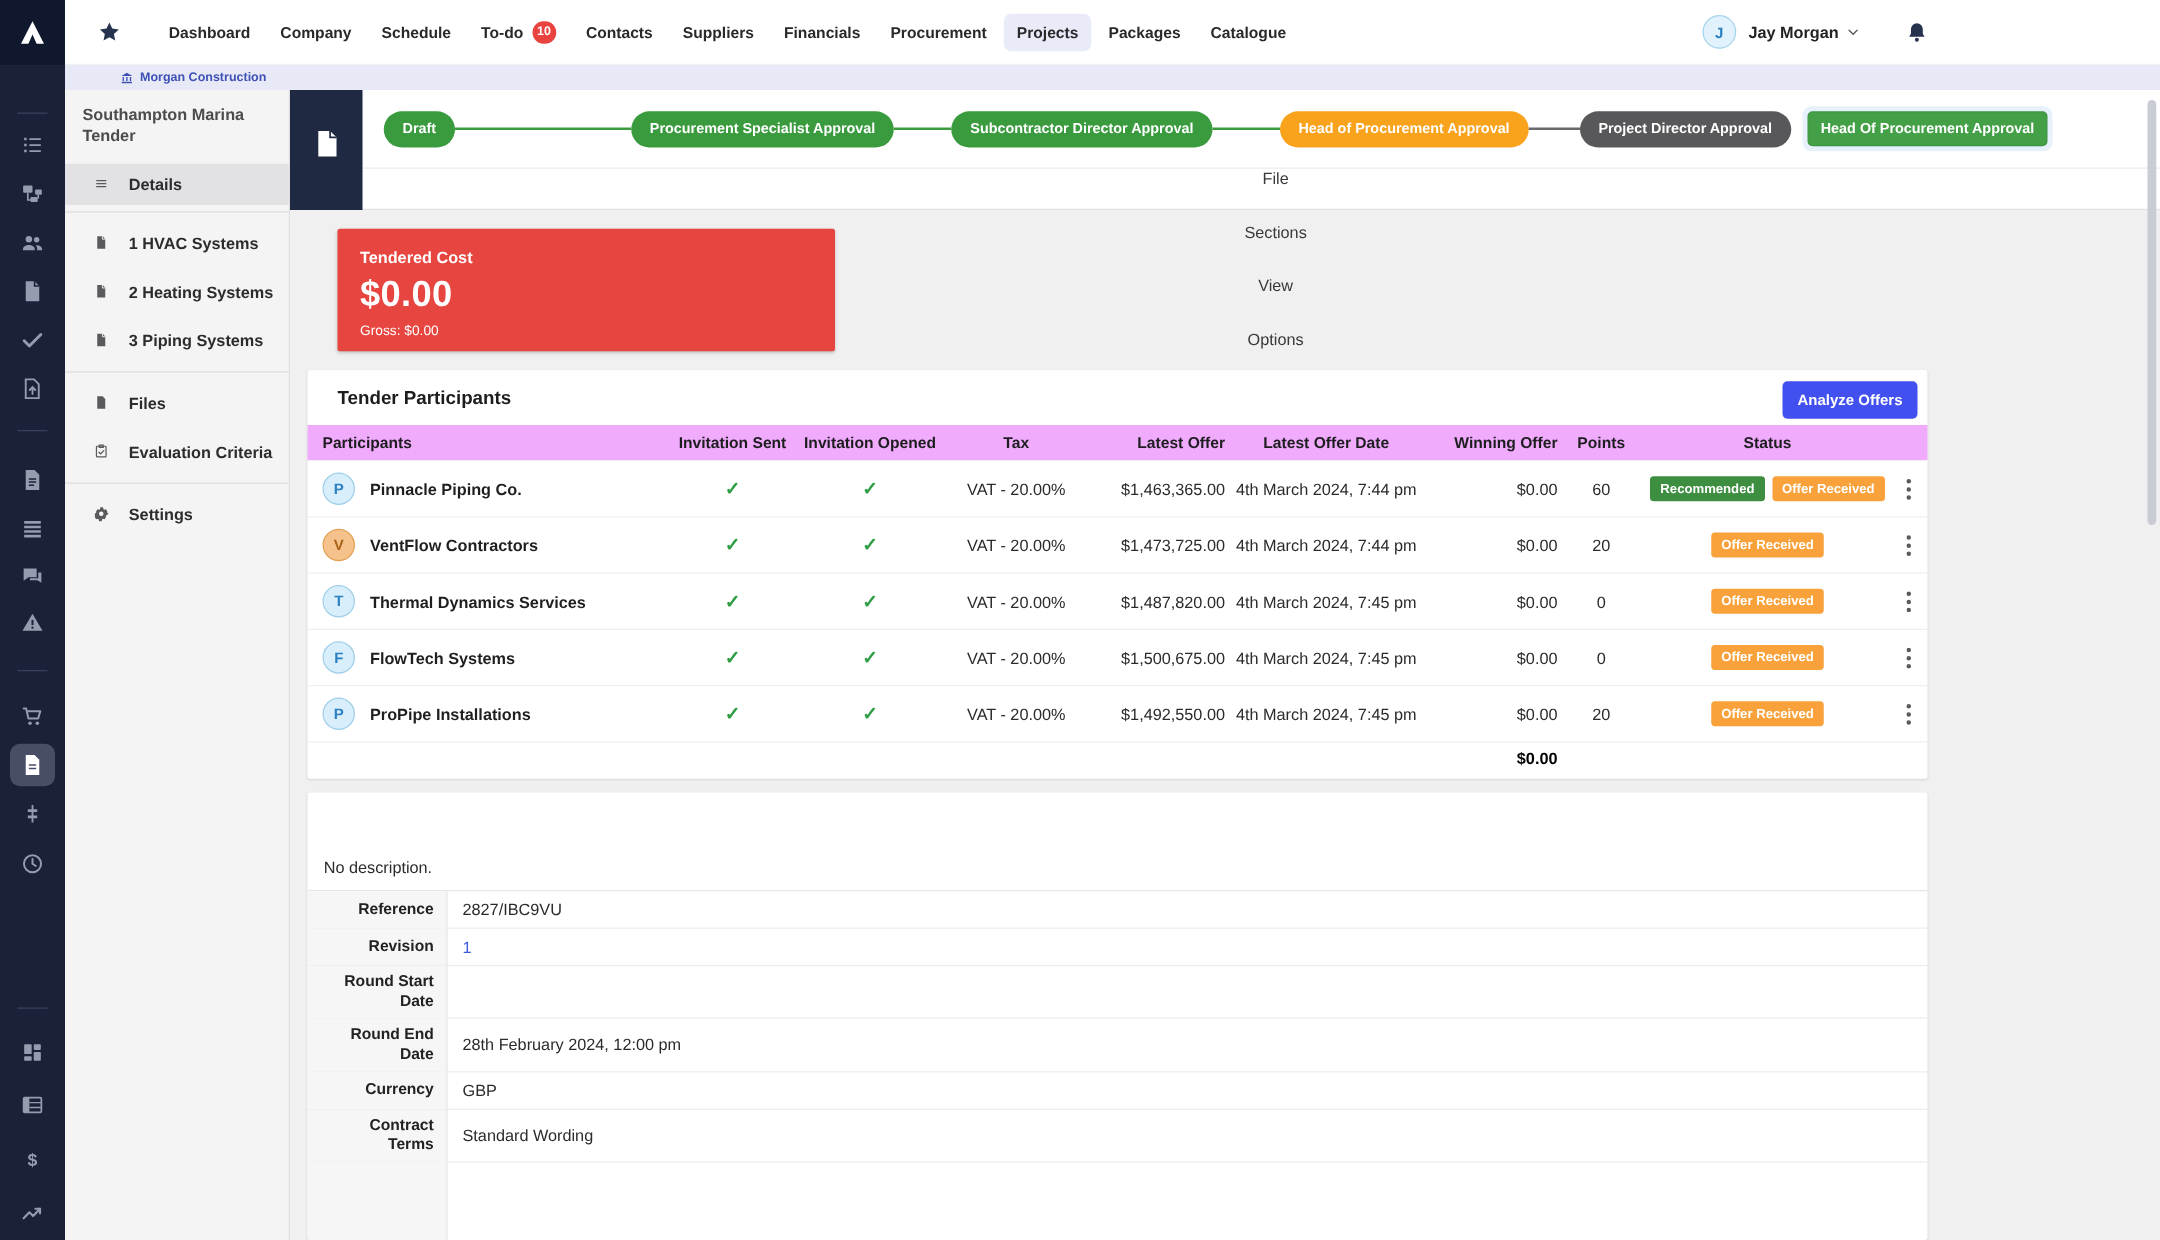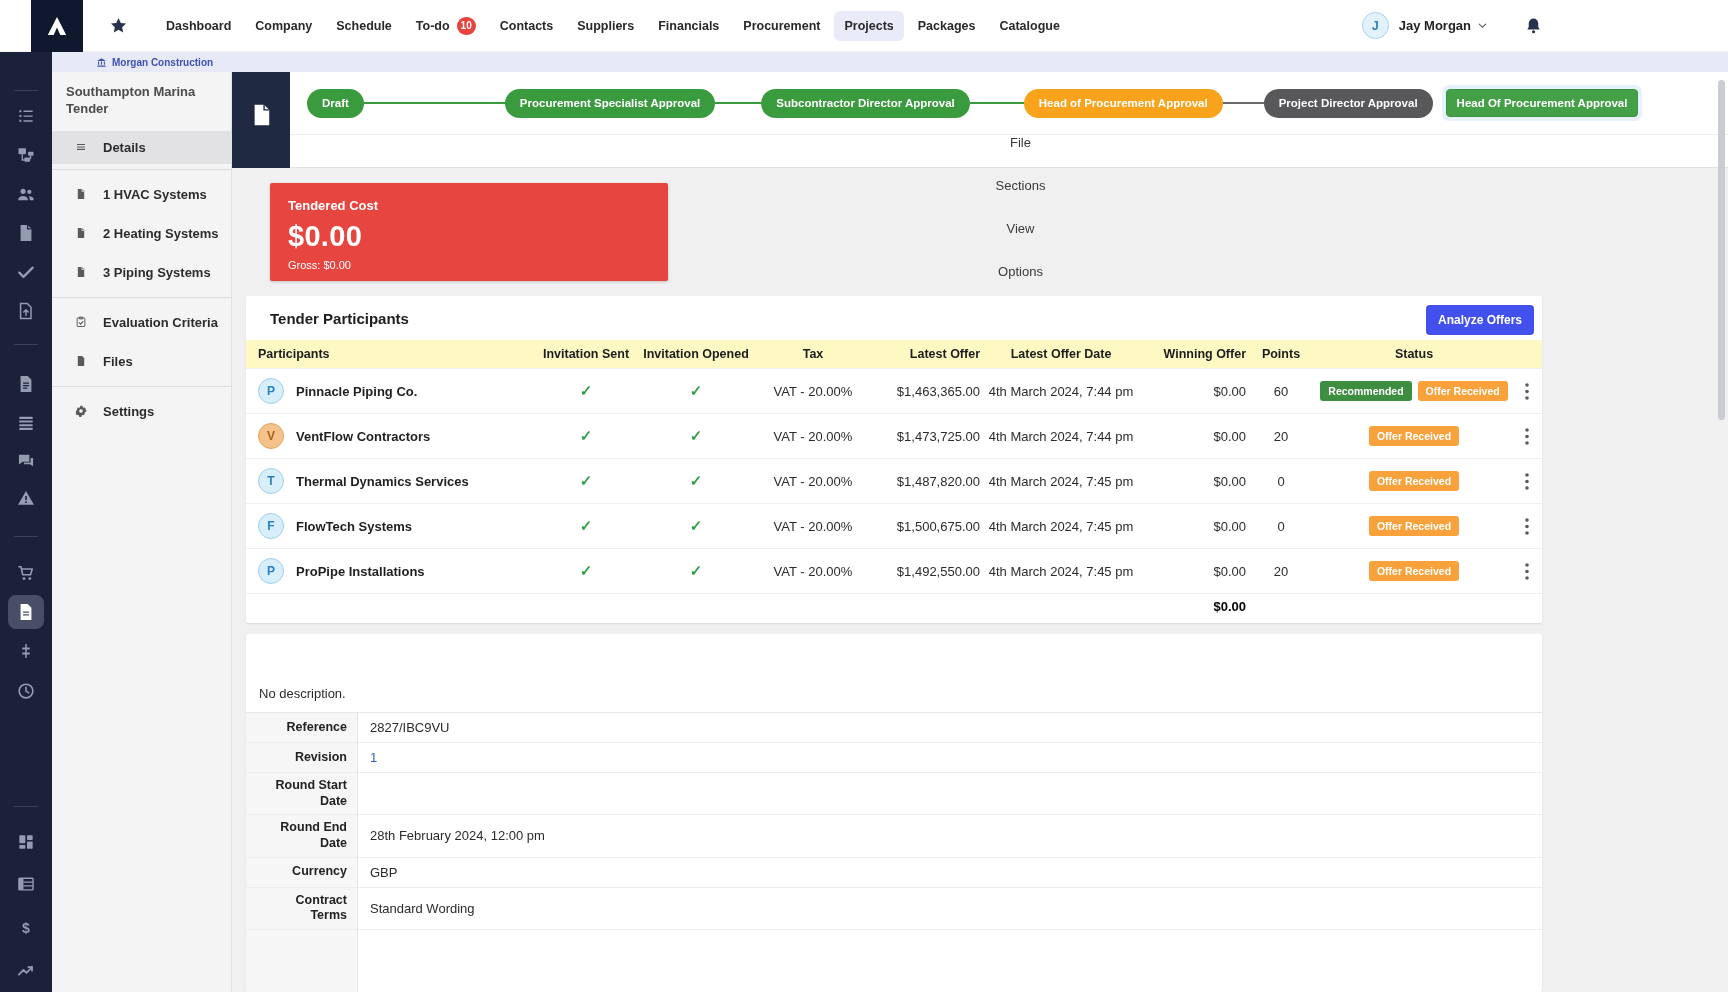--- a/index.html
+++ b/index.html
@@ -2,21 +2,21 @@
 <html><head>
 <meta charset="utf-8">
 <style>
   * { box-sizing: border-box; margin: 0; padding: 0; }
   html,body { width:1728px; height:992px; }
   body { font-family:"Liberation Sans", sans-serif; background:#f0f0f1; overflow:hidden; }
   .screen { position:relative; width:1728px; height:992px; background:#f0f0f1; }
 
   
   .topbar { position:absolute; left:0; top:0; width:1728px; height:52px; background:#fff;
-            display:flex; align-items:center; border-bottom:1px solid #f1f1f3; z-index:30; padding-right:185px;padding-left:31px;}
+            display:flex; align-items:center; border-bottom:1px solid #f1f1f3; z-index:30; padding-right:185px;}
   .logo { width:52px; height:52px; background:#10182d; display:flex; align-items:center; justify-content:center; flex:none; }
   .star-wrap { margin:0 10px 0 26px; display:flex; }
   .nav { display:flex; align-items:center; gap:4px; margin-left:18px; }
   .nav-item { font-size:12.5px; font-weight:700; color:#29292b; padding:8px 10px; border-radius:6px;
               display:flex; align-items:center; gap:7px; white-space:nowrap; cursor:default;}
   .nav-item.active { background:#e9ebf9; }
   .nav-badge { background:#e8433e; color:#fff; font-size:10px; font-weight:700; min-width:18px; height:18px;
                border-radius:9px; display:flex; align-items:center; justify-content:center; padding:0 4px; }
   .userwrap { margin-left:auto; display:flex; align-items:center; }
   .avatar { width:27px; height:27px; border-radius:50%; background:#e1f2fc; border:1px solid #a5d3ec;
@@ -69,21 +69,21 @@
 
   
   .panel { position:absolute; background:#fff; box-shadow:0 1px 2px rgba(0,0,0,.1); border-radius:2px; }
   #participantsPanel { left:14px; top:224px; width:1296px; height:327px; }
   #detailsPanel { left:14px; top:562px; width:1296px; bottom:0; display:flex; flex-direction:column; overflow:hidden;}
 
   .p-titlerow { height:44px; position:relative; display:flex; align-items:center; padding:1px 12px; }
   .p-title { font-size:15px; font-weight:700; color:#1d1d1f; padding-left:12px; }
   .analyze { position:absolute; right:8px; top:9px; background:#4150ef; color:#fff; font-size:12px; font-weight:700;
              border:none; border-radius:4px; padding:8px 12px; cursor:pointer; font-family:inherit;}
-  .p-head { display:flex; align-items:center; height:28px; background:#fef9c3; font-size:12.5px; font-weight:700; color:#1d1d1f; }
+  .p-head { display:flex; align-items:center; height:28px; background:#f0abfc; font-size:12.5px; font-weight:700; color:#1d1d1f; }
   .p-row  { display:flex; align-items:center; height:45px; border-top:1px solid #efeff1; font-size:13px; color:#2b2b2d; }
   .p-total{ display:flex; align-items:center; height:25px; border-top:1px solid #efeff1; font-size:13px; }
 
   .c-name  { flex:1 1 auto; display:flex; align-items:center; gap:12px; padding-left:12px; min-width:0; }
   .c-sent  { width:96px;  text-align:center; flex:none;}
   .c-opened{ width:124px; text-align:center; flex:none;}
   .c-tax   { width:110px; text-align:center; flex:none;}
   .c-offer { width:112px; text-align:right;  flex:none;}
   .c-date  { width:162px; text-align:center; flex:none;}
   .c-win   { width:104px; text-align:right;  flex:none;}
@@ -343,34 +343,34 @@
               <path fill="currentColor" d="M6 2.8h8l4 4v14.4H6z"></path>
               <path d="M13.7 2.8v4.3H18" fill="none" stroke="#f4f4f5" stroke-width="1.4"></path>
             </svg>
           </span>
                   <span>3 Piping Systems</span>
         </div>
         <div class="tn-div"></div>
         <div class="tn-item">
           <span class="tn-ic" style="transform:scale(.8)">
             <svg width="20" height="20" viewBox="0 0 24 24">
+              <path fill="currentColor" d="M6 2.8h8l4 4v14.4H6z"></path>
+            </svg>
+          </span>
+                  <span>Files</span>
+        </div>
+        <div class="tn-item">
+          <span class="tn-ic" style="transform:scale(.8)">
+            <svg width="20" height="20" viewBox="0 0 24 24">
               <rect fill="none" stroke="currentColor" stroke-width="1.8" x="4.8" y="4.5" width="14.4" height="16" rx="1"></rect>
               <path fill="none" stroke="currentColor" stroke-width="1.8" d="M9 2.8h6v3.4H9z"></path>
               <path fill="none" stroke="currentColor" stroke-width="2" stroke-linecap="round" stroke-linejoin="round" d="M8.6 13.4l2.6 2.6 4.6-5"></path>
             </svg>
           </span>
                   <span>Evaluation Criteria</span>
-        </div>
-        <div class="tn-item">
-          <span class="tn-ic" style="transform:scale(.8)">
-            <svg width="20" height="20" viewBox="0 0 24 24">
-              <path fill="currentColor" d="M6 2.8h8l4 4v14.4H6z"></path>
-            </svg>
-          </span>
-                  <span>Files</span>
         </div>
         <div class="tn-div"></div>
         <div class="tn-item">
           <span class="tn-ic" style="transform:scale(.8)">
             <svg width="20" height="20" viewBox="0 0 24 24">
               <path fill="currentColor" d="M12 8.6a3.4 3.4 0 1 0 0 6.8 3.4 3.4 0 0 0 0-6.8zm9 4.9-2.2 1.7.3 1.5-2 3.4-2.7-.6-1.2 1-.5 2.7h-4l-.5-2.7-1.2-1-2.7.6-2-3.4.3-1.5L2.4 12l2.2-1.7-.3-1.5 2-3.4 2.7.6 1.2-1 .5-2.7h4l.5 2.7 1.2 1 2.7-.6 2 3.4-.3 1.5 2.2 1.7z" fill-rule="evenodd"></path>
               <circle cx="12" cy="12" r="2.2" fill="#f4f4f5"></circle>
             </svg>
           </span>
                   <span>Settings</span>

